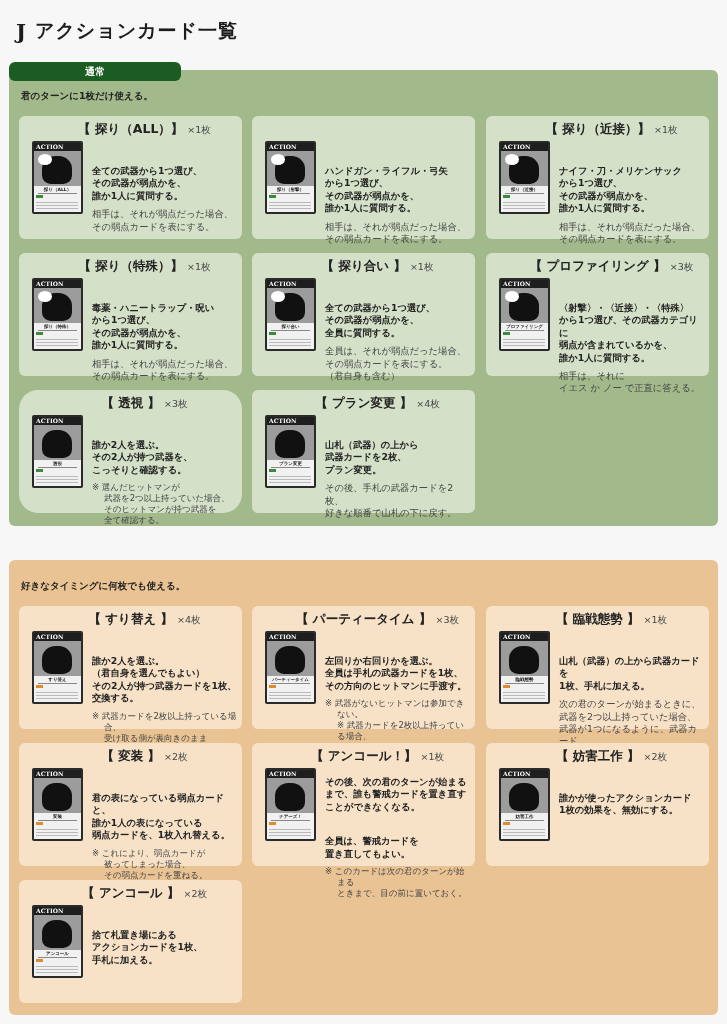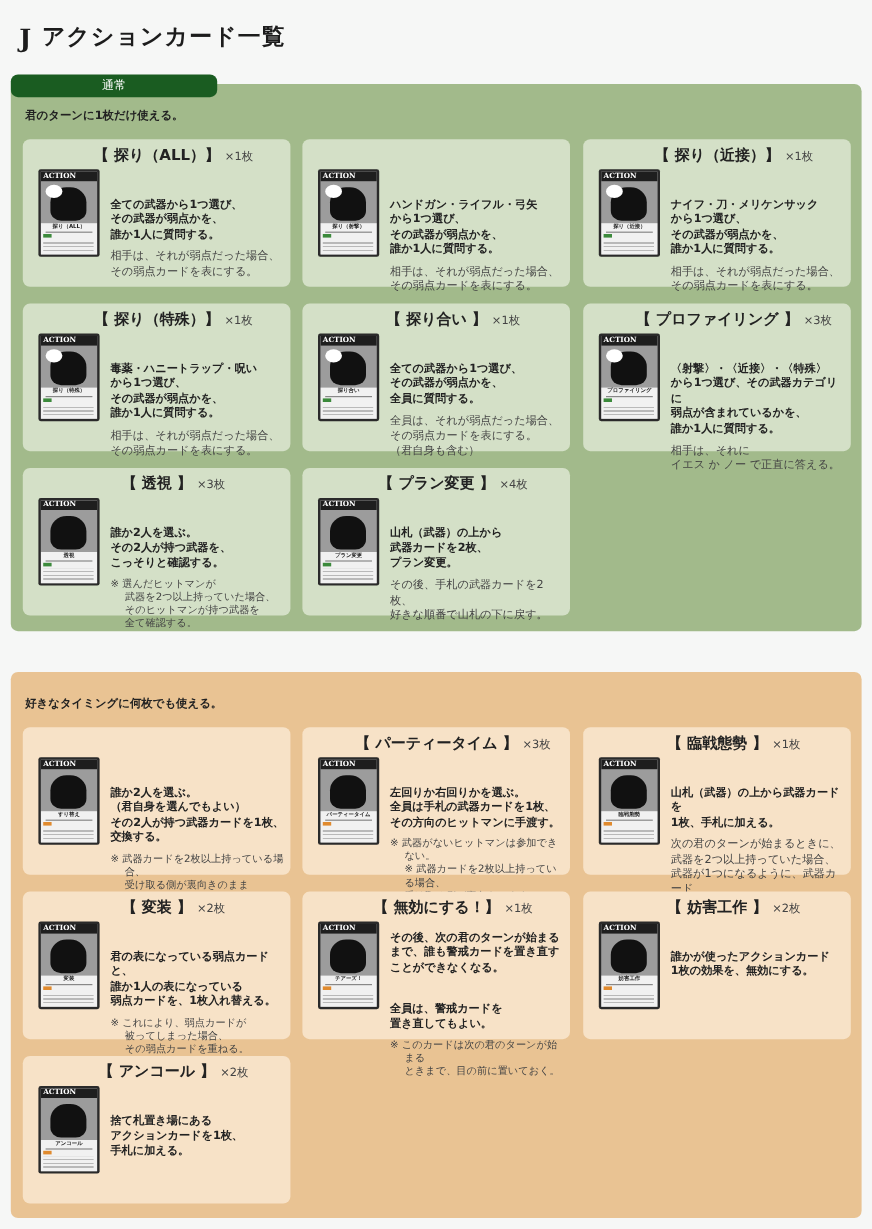--- a/index.html
+++ b/index.html
@@ -4,21 +4,21 @@
 <style>
   * { box-sizing: border-box; margin: 0; padding: 0; }
   html, body { width: 727px; height: 1024px; background: #f6f7f6; overflow: hidden; }
   body { font-family: "DejaVu Sans", "Liberation Sans", sans-serif; color: #222; position: relative; }
   .page-title { position: absolute; left: 16px; top: 18px; font-size: 19px; font-weight: bold; color: #1c1c1c; letter-spacing: 1px; display: flex; align-items: center; }
   .page-title .logo { font-family: "DejaVu Serif", serif; font-size: 21px; margin-right: 8px; font-weight: bold; }
 
   .section { position: absolute; left: 9px; width: 709px; border-radius: 6px; }
   .section.normal { top: 70px; height: 456px; background: #a2ba8b; }
   .section.instant { top: 560px; height: 455px; background: #e9c393; }
-  .section-tab { position: absolute; left: 0; top: -8px; width: 172px; height: 19px; border-radius: 6px; color: #fff; font-size: 10px; font-weight: normal; text-align: center; line-height: 19px; }
+  .section-tab { position: absolute; left: 0; top: -8px; width: 172px; height: 19px; border-radius: 6px; color: #fff; font-size: 10px; font-weight: bold; text-align: center; line-height: 19px; }
   .normal .section-tab { background: #1a5c21; }
   .instant .section-tab { background: #de8a31; }
   .section-desc { position: absolute; left: 12px; top: 20px; font-size: 9.5px; font-weight: bold; color: #222; }
 
   .card { position: absolute; width: 223px; height: 123px; border-radius: 6px; }
   .normal .card { background: #d4e0c7; }
   .instant .card { background: #f7e2c7; }
   .card-title { position: absolute; left: 0; right: 0; top: 5px; text-align: center; font-size: 12.5px; font-weight: bold; color: #222; white-space: nowrap; margin-left: 28px; }
   .card-title .count { font-size: 9.5px; font-weight: normal; color: #444; margin-left: 4px; }
   .card-body { position: absolute; left: 73px; top: 27px; right: 4px; font-size: 9.3px; line-height: 12.4px; color: #222; }
@@ -185,21 +185,21 @@
     <div class="card-body">
         <div class="main">〈射撃〉・〈近接〉・〈特殊〉
 から1つ選び、その武器カテゴリに
 弱点が含まれているかを、
 誰か1人に質問する。</div>
         <div class="sub">相手は、それに
 イエス か ノー で正直に答える。</div>
       </div>
   </div>
 
-  <div class="card" style="left:10px;top:320px;">
+  <div class="card" style="left:10px;top:320px;border-radius:19px;">
     <div class="card-title"><span>【 透視 】</span><span class="count">×3枚</span></div>
     <div class="thumb">
         <div class="inner">
           <div class="head">ACTION</div>
           <div class="art"></div>
           <div class="label">
             <span>透視</span>
           </div>
           <div class="tag"></div>
           <div class="lines"></div>
@@ -236,20 +236,21 @@
         <div class="sub">その後、手札の武器カードを2枚、
 好きな順番で山札の下に戻す。</div>
       </div>
   </div>
 </div>
 
 <div class="section instant">
   <div class="section-desc">好きなタイミングに何枚でも使える。</div>
 
   <div class="card" style="left:10px;top:46px;">
+    <div class="card-title"><span>【 すり替え 】</span><span class="count">×4枚</span></div>
     <div class="thumb">
         <div class="inner">
           <div class="head">ACTION</div>
           <div class="art"></div>
           <div class="label">
             <span>すり替え</span>
           </div>
           <div class="tag"></div>
           <div class="lines"></div>
         </div>
@@ -330,21 +331,21 @@
 誰か1人の表になっている
 弱点カードを、1枚入れ替える。</div>
         <div class="note">※ これにより、弱点カードが
 被ってしまった場合、
 その弱点カードを重ねる。
 （それが裏向きの場合でも）</div>
       </div>
   </div>
 
   <div class="card" style="left:243px;top:183px;">
-    <div class="card-title"><span>【 無効にする！】</span><span class="count">×1枚</span></div>
+    <div class="card-title"><span>【 アンコール！】</span><span class="count">×1枚</span></div>
     <div class="thumb">
         <div class="inner">
           <div class="head">ACTION</div>
           <div class="art"></div>
           <div class="label">
             <span>チアーズ！</span>
           </div>
           <div class="tag"></div>
           <div class="lines"></div>
         </div>

